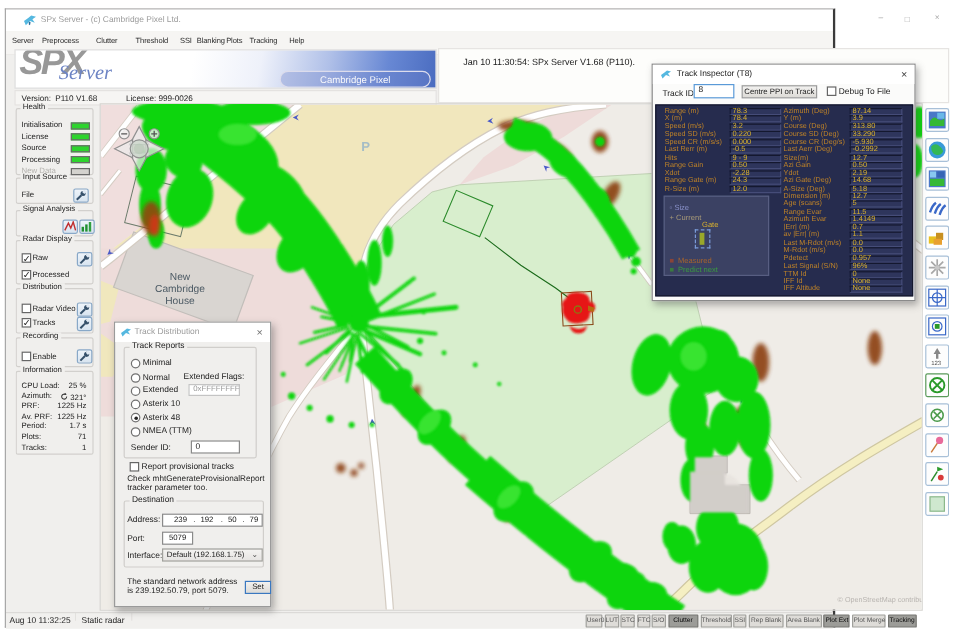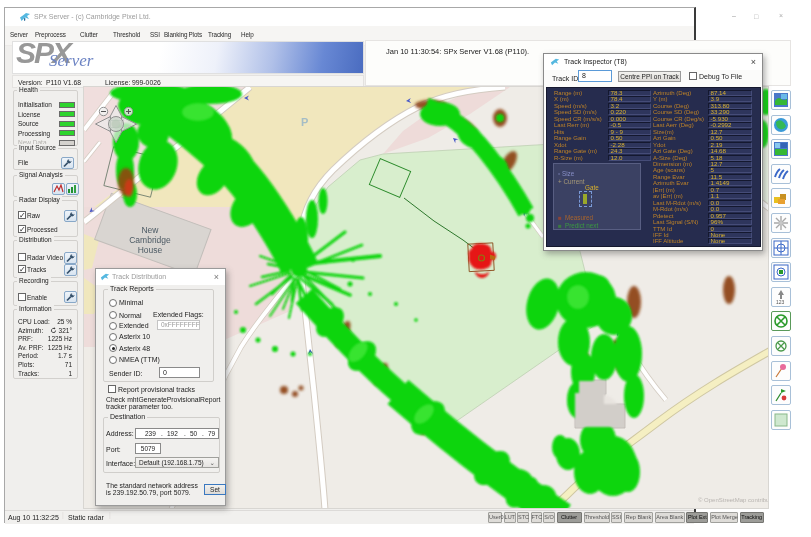--- a/index.html
+++ b/index.html
@@ -67,20 +67,21 @@
       <span style="left:108px">Threshold</span>
       <span style="left:145px">SSI</span>
       <span style="left:159px">Blanking</span>
       <span style="left:183.5px">Plots</span>
       <span style="left:203px">Tracking</span>
       <span style="left:236px">Help</span>
   </div>
   <div id="logobox">
     <span class="spx">SPX</span>
       <span class="server">Server</span>
+      <span class="cp">Cambridge Pixel</span>
   </div>
   <div id="verrow">
     <span class="abs" style="left:5px;top:3px">Version:</span>
       <span class="abs" style="left:33px;top:3px">P110 V1.68</span>
     <span class="abs" style="left:92px;top:3px">License:</span>
       <span class="abs" style="left:119px;top:3px">999-0026</span>
   </div>
   <div id="logarea">
       <span class="abs" style="left:20px;top:6px">Jan 10 11:30:54: SPx Server V1.68 (P110).</span>
     </div>

